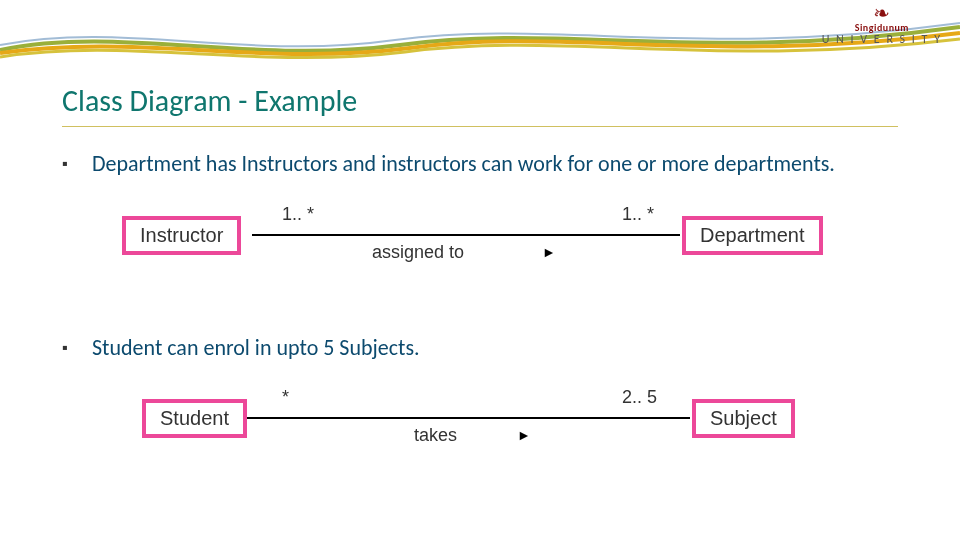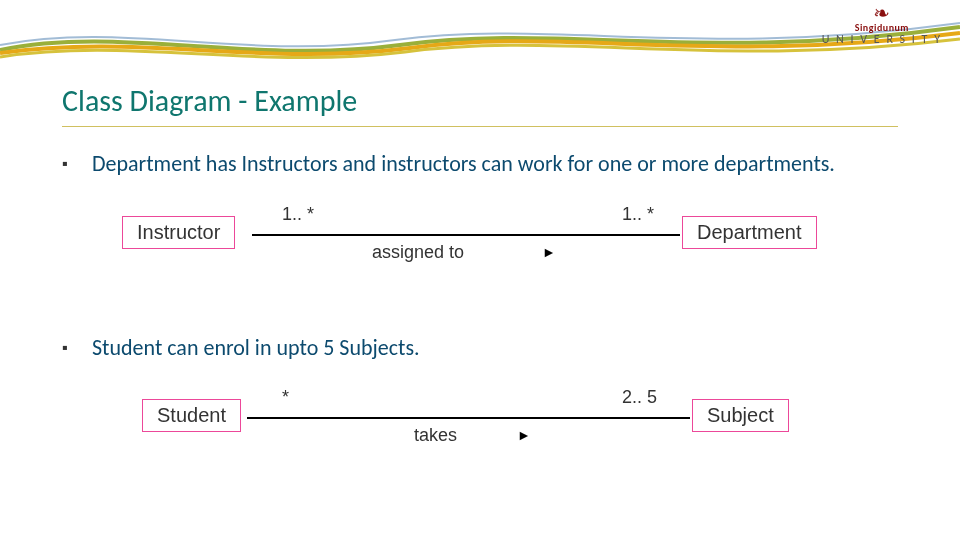--- a/index.html
+++ b/index.html
@@ -20,21 +20,21 @@
   .title-underline { position: absolute; top: 126px; left: 62px; width: 836px; height: 1px; background: #d0c060; }
 
   .content { position: absolute; top: 150px; left: 62px; width: 836px; }
 
   .bullet-row { display: flex; align-items: flex-start; margin-bottom: 12px; }
   .bullet-mark { width: 30px; flex-shrink: 0; font-size: 16px; color: #333; padding-top: 4px; }
   .bullet-text { font-size: 22px; line-height: 1.3; color: #0c4a6e; }
 
   .diagram { position: relative; height: 100px; margin-left: 60px; margin-top: 15px; margin-bottom: 40px; }
 
-  .class-box { position: absolute; border: 1px solid #ec4899; background: #fff; padding: 4px 14px; font-size: 20px; font-family: Arial, sans-serif; }
+  .class-box { position: absolute; border: 4px solid #ec4899; background: #fff; padding: 4px 14px; font-size: 20px; font-family: Arial, sans-serif; }
 
   .assoc-line { position: absolute; height: 2px; background: #000; }
   .mult { position: absolute; font-size: 18px; font-family: Arial, sans-serif; }
   .assoc-label { position: absolute; font-size: 18px; font-family: Arial, sans-serif; }
   .arrowhead { position: absolute; font-size: 14px; color: #000; }
 
 </style>
 </head>
 <body>
 

